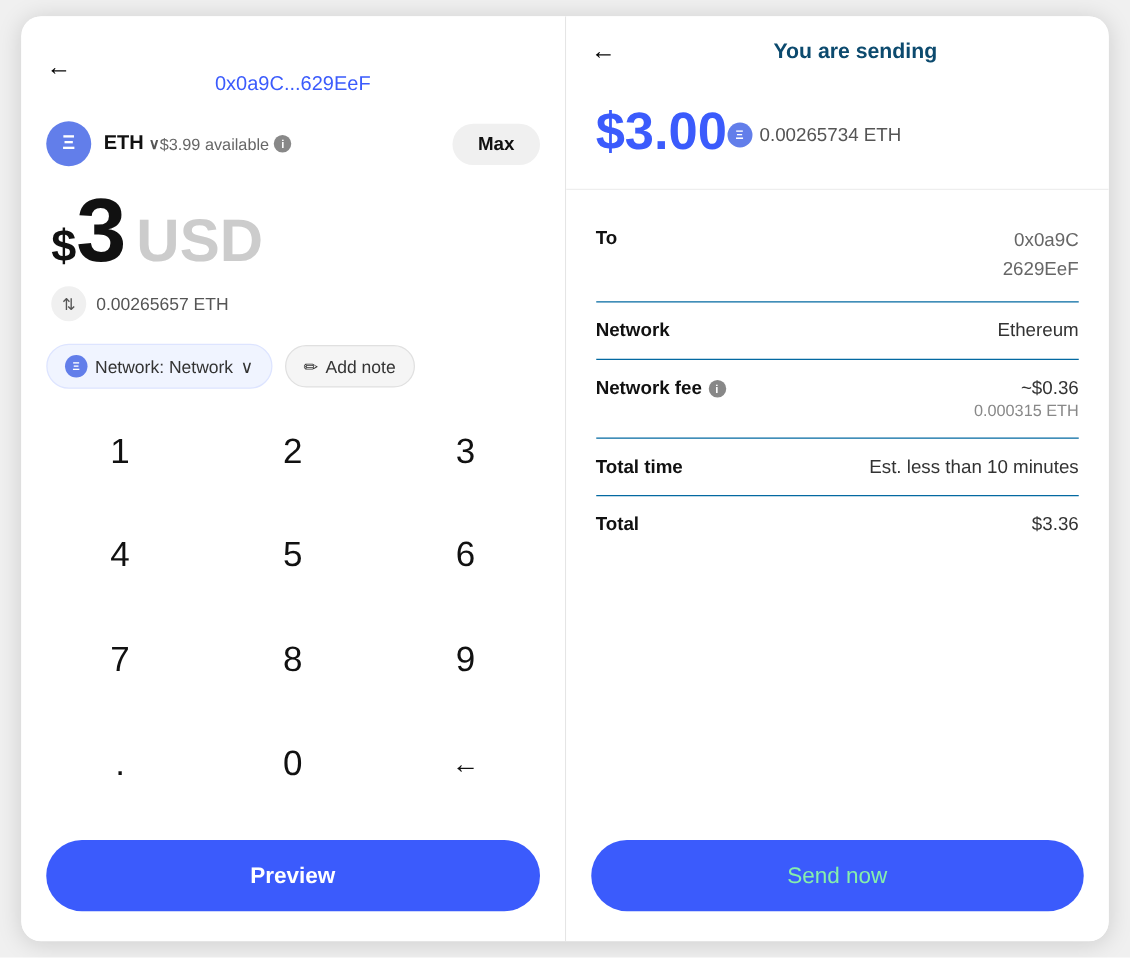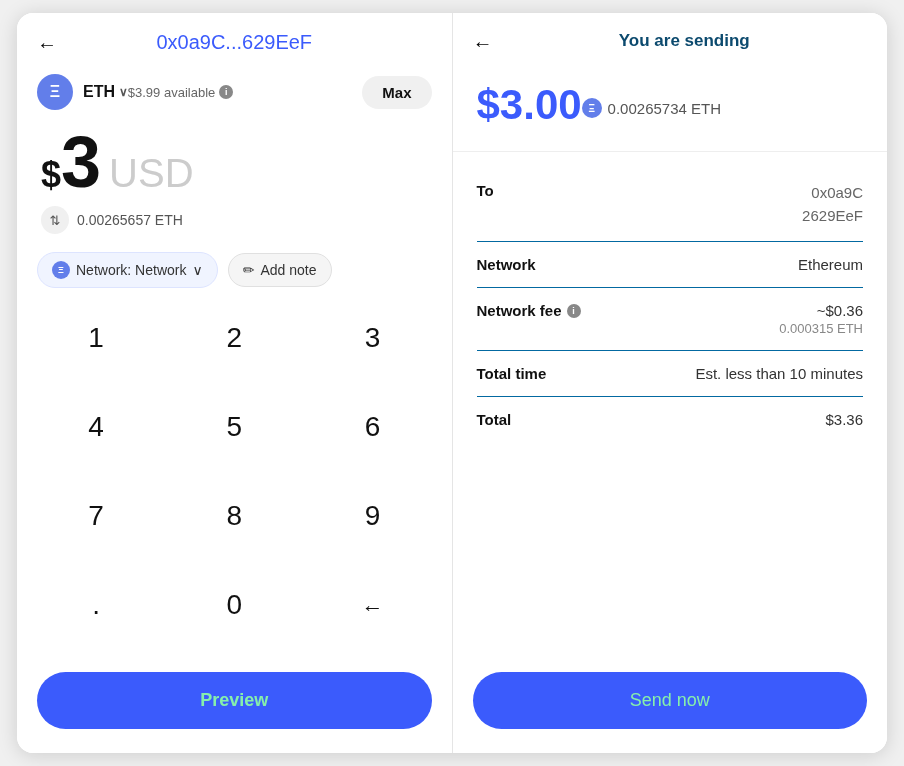--- a/index.html
+++ b/index.html
@@ -47,22 +47,23 @@
     }
     .back-arrow {
       position: absolute;
       left: 20px;
       font-size: 20px;
       cursor: pointer;
       color: #000;
     }
     .header-address {
       color: #3b5bfc;
-      font-size: 20px;
+      font-size: 16px;
       font-weight: 500;
+      margin-top: 28px;
     }
     .header-title {
       font-size: 17px;
       font-weight: 700;
       color: #0c4a6e;
       margin-left: 29px;
     }
 
     
     .token-row {
@@ -146,22 +147,22 @@
       font-weight: 700;
       color: #111;
     }
     .amount-number {
       font-size: 72px;
       font-weight: 700;
       color: #111;
       line-height: 1;
     }
     .amount-currency {
-      font-size: 40px;
-      font-weight: 400;
+      font-size: 48px;
+      font-weight: 700;
       color: #ccc;
       margin-left: 8px;
     }
 
     
     .eth-equiv {
       padding: 4px 24px 8px;
       display: flex;
       align-items: center;
       gap: 8px;
@@ -253,21 +254,21 @@
       font-size: 22px;
     }
 
     
     .preview-btn-wrap {
       padding: 12px 20px 24px;
     }
     .preview-btn {
       width: 100%;
       background: #3b5bfc;
-      color: #86efac;
+      color: #ffffff;
       border: none;
       border-radius: 30px;
       padding: 18px;
       font-size: 18px;
       font-weight: 600;
       cursor: pointer;
     }
 
     
     .send-amount-section {

